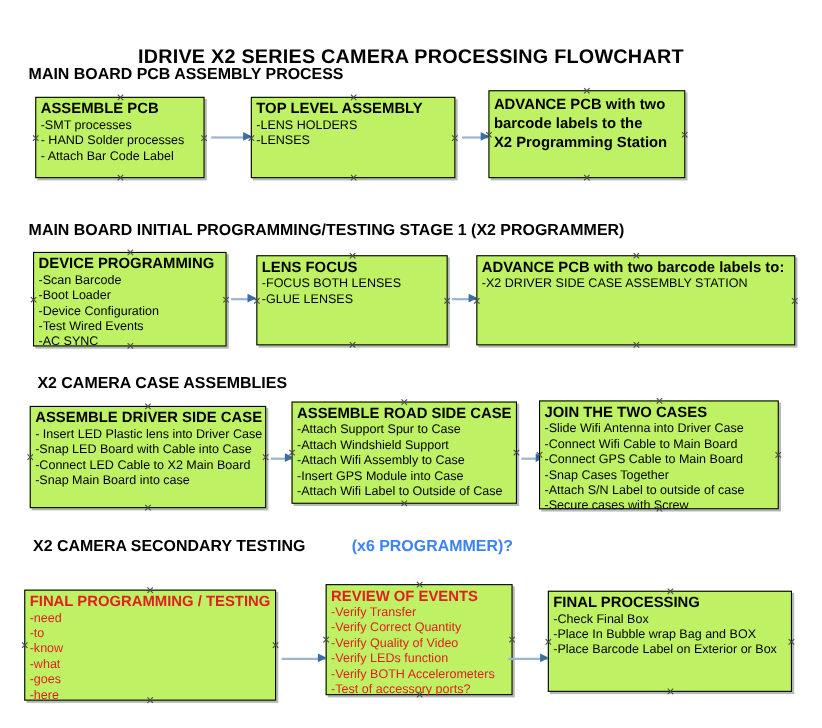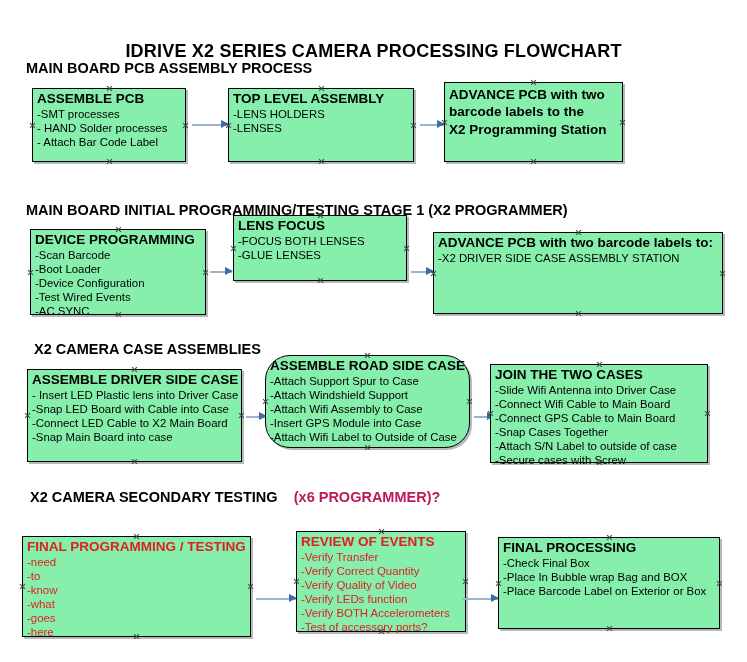--- a/index.html
+++ b/index.html
@@ -25,26 +25,26 @@
     font-size:18px;
     margin-top:24px;
   }
   .section-title{
     position:absolute;
     font-weight:bold;
     font-size:14.5px;
     color:#000;
     white-space:nowrap;
   }
-  .section-title .red{color:#be185d;}
+  .section-title .red{color:#3b82f6;margin-left:26px;}
 
   
   .node{
     position:absolute;
-    background:#86efac;
+    background:#bef264;
     border:1px solid #000;
     box-sizing:border-box;
     box-shadow:2px 2px 0 rgba(120,125,135,.55);
     overflow:visible;
   }
   .node .body{
     position:absolute;
     left:4px;right:2px;top:2px;
     line-height:1.22;
   }
@@ -172,21 +172,21 @@
     <span class="handle h-b"></span>
     <span class="handle h-l"></span>
     <span class="handle h-r"></span>
   </div>
 
   <div class="arrow" style="left:210px;top:267px;width:22px;">
     <span class="shaft"></span>
     <span class="head"></span>
   </div>
 
-  <div class="node" style="left:233px;top:215px;width:174px;height:66px;padding-left:40px;">
+  <div class="node" style="left:233px;top:232px;width:174px;height:82px;padding-left:40px;">
     <div class="body">
       <span class="hd">LENS FOCUS</span>
       <span class="ln">-FOCUS BOTH LENSES</span>
       <span class="ln">-GLUE LENSES</span>
     </div>
     <span class="handle h-t"></span>
     <span class="handle h-b"></span>
     <span class="handle h-l"></span>
     <span class="handle h-r"></span>
   </div>
@@ -223,21 +223,21 @@
     <span class="handle h-b"></span>
     <span class="handle h-l"></span>
     <span class="handle h-r"></span>
   </div>
 
   <div class="arrow" style="left:246px;top:412px;width:20px;">
     <span class="shaft"></span>
     <span class="head"></span>
   </div>
 
-  <div class="node" style="left:265px;top:355px;width:205px;height:93px;border-radius:25px;">
+  <div class="node" style="left:265px;top:365px;width:205px;height:93px;">
     <div class="body">
       <span class="hd">ASSEMBLE ROAD SIDE CASE</span>
       <span class="ln">-Attach Support Spur to Case</span>
       <span class="ln">-Attach Windshield Support</span>
       <span class="ln">-Attach Wifi Assembly to Case</span>
       <span class="ln">-Insert GPS Module into Case</span>
       <span class="ln">-Attach Wifi Label to Outside of Case</span>
     </div>
     <span class="handle h-t"></span>
     <span class="handle h-b"></span>

